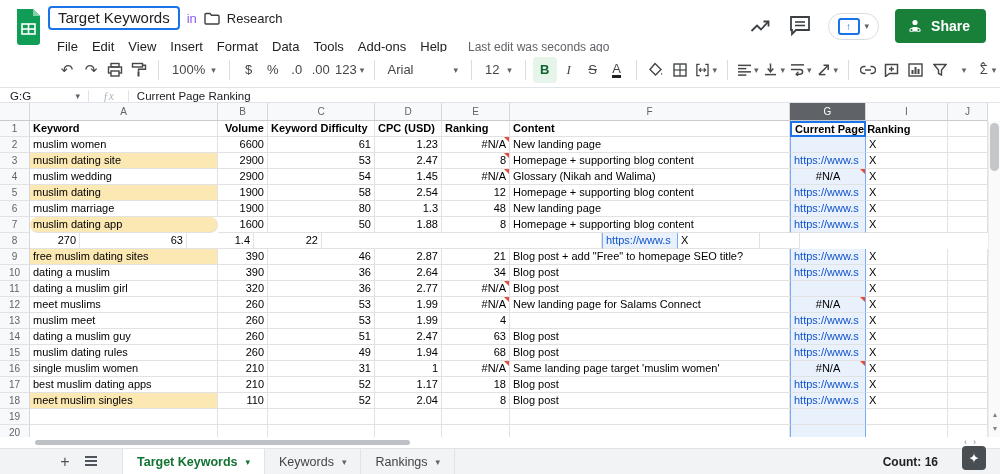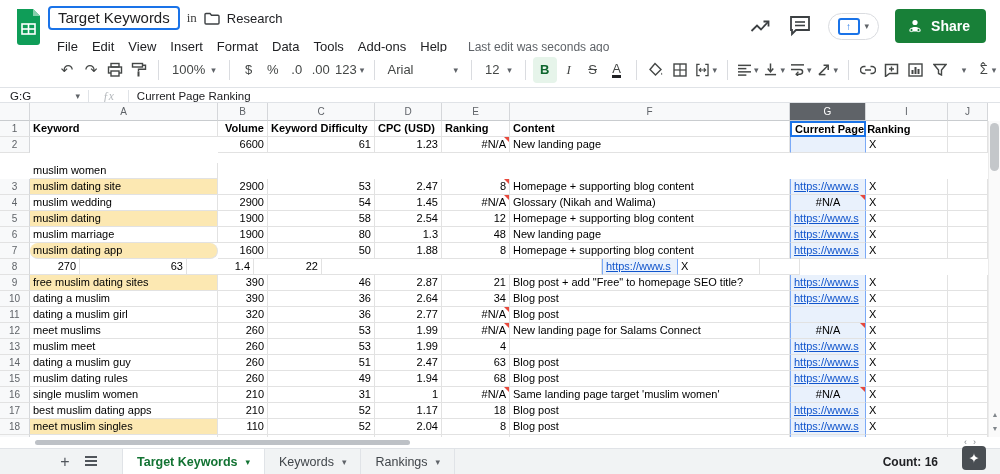--- a/index.html
+++ b/index.html
@@ -4,21 +4,21 @@
 <style>
   * { box-sizing: border-box; margin: 0; padding: 0; }
   body { font-family: "Liberation Sans", "DejaVu Sans", sans-serif; background:#fff; }
   .app { position:relative; width:1000px; height:474px; background:#fff; overflow:hidden; }
 
   
   .topbar { position:absolute; top:0; left:0; width:1000px; height:52px; background:#fff; }
   .logo { position:absolute; left:15px; top:9px; width:27px; height:36px; }
   .title-row { position:absolute; left:48px; top:6px; height:24px; display:flex; align-items:center; gap:7px; }
   .title-box { border:2px solid #1a73e8; border-radius:4px; padding:1px 8px 2px 8px; font-size:15px; color:#202124; background:#fff; }
-  .in-label { font-size:13px; color:#404040;font-family:Liberation Serif, serif; }
+  .in-label { font-size:13px; color:#8b5cf6; }
   .folder-name { font-size:13px; color:#202124; }
   .menu-row { position:absolute; left:50px; top:29px; display:flex; align-items:center; }
   .menu-item { font-size:13px; color:#202124; padding:10px 7px; border-radius:4px; cursor:default; }
   .last-edit { font-size:12px; color:#5f6368; text-decoration:underline; margin-left:14px; }
   .top-actions { position:absolute; right:14px; top:9px; height:34px; display:flex; align-items:center; gap:16px; }
   .present-pill { display:flex; align-items:center; gap:5px; border:1px solid #dadce0; border-radius:16px; padding:4px 9px; background:#fff; }
   .present-box { width:22px; height:17px; border:2px solid #1a73e8; border-radius:3px; display:flex; align-items:center; justify-content:center; color:#1a73e8; font-size:10px; font-weight:bold; }
   .caret { font-size:9px; color:#5f6368; }
   .share-btn { display:flex; align-items:center; gap:8px; background:#188038; color:#fff; border:none; border-radius:4px; height:34px; padding:0 16px 0 12px; font-size:14px; font-weight:bold; font-family:inherit; }
 
@@ -50,21 +50,21 @@
   .cell { flex:none; border-right:1px solid #e2e2e2; border-bottom:1px solid #e2e2e2; height:16px; line-height:15px; font-size:11px; color:#000; padding:0 3px; white-space:nowrap; overflow:hidden; position:relative; background:#fff; }
   .cell.al-r { text-align:right; }
   .hdrrow .cell { height:18px; line-height:17px; background:#f8f9fa; border-right:1px solid #d5d7da; border-bottom:1px solid #c9cccf; color:#5f6368; font-size:10px; text-align:center; }
   .rh { background:#f8f9fa !important; border-right:1px solid #d5d7da !important; color:#5f6368; font-size:10px; text-align:center; }
   .selhdr { background:#5f6368 !important; color:#fff !important; }
   .hl { background:#fce8b2; }
   .gcol { background:#e9f1fc; border-left:1px solid #7baaf7; border-right:1px solid #7baaf7 !important; }
   .g-active { background:#fff; border:2px solid #1a73e8 !important; overflow:visible; z-index:6; line-height:13px; }
   .bold { font-weight:bold; }
   .center { text-align:center; }
-  .link { color:#1155cc; text-decoration:underline; }
+  .link { color:#1155cc; }
   .note::after { content:""; position:absolute; top:0; right:0; border-top:5px solid #e8493c; border-left:5px solid transparent; }
 
   
   .vscroll { position:absolute; top:121px; right:0; width:12px; height:316px; background:#fafafa; border-left:1px solid #ebebeb; }
   .vthumb { position:absolute; top:2px; left:1px; width:9px; height:48px; background:#c4c7ca; border-radius:5px; }
   .varrow { position:absolute; left:0; width:12px; height:13px; color:#80868b; font-size:7px; text-align:center; line-height:13px; }
   .hscroll { position:absolute; top:437px; left:0; width:988px; height:11px; background:#fff; }
   .hthumb { position:absolute; top:3px; left:35px; width:375px; height:5px; background:#bdc1c6; border-radius:3px; }
   .harrows { position:absolute; right:6px; top:0; font-size:9px; color:#80868b; letter-spacing:6px; }
 
@@ -310,21 +310,21 @@
         <div class="cell bold" style="width: 107px;">Keyword Difficulty</div>
         <div class="cell bold" style="width: 67px;">CPC (USD)</div>
         <div class="cell bold" style="width: 68px;">Ranking</div>
         <div class="cell bold" style="width: 280px;">Content</div>
         <div class="cell bold gcol g-active" style="width: 76px;">Current Page Ranking</div>
         <div class="cell" style="width: 82px;"></div>
         <div class="cell" style="width: 40px;"></div>
       </div>
       <div class="grow">
         <div class="cell rh" style="width: 30px;">2</div>
-        <div class="cell" style="width: 188px; margin-top: 26px;">muslim women</div>
+        <div class="cell" style="width: 188px;">muslim women</div>
         <div class="cell al-r" style="width: 50px;">6600</div>
         <div class="cell al-r" style="width: 107px;">61</div>
         <div class="cell al-r" style="width: 67px;">1.23</div>
         <div class="cell al-r note" style="width: 68px;">#N/A</div>
         <div class="cell" style="width: 280px;">New landing page</div>
         <div class="cell gcol" style="width: 76px;"></div>
         <div class="cell" style="width: 82px;">X</div>
         <div class="cell" style="width: 40px;"></div>
       </div>
       <div class="grow">

